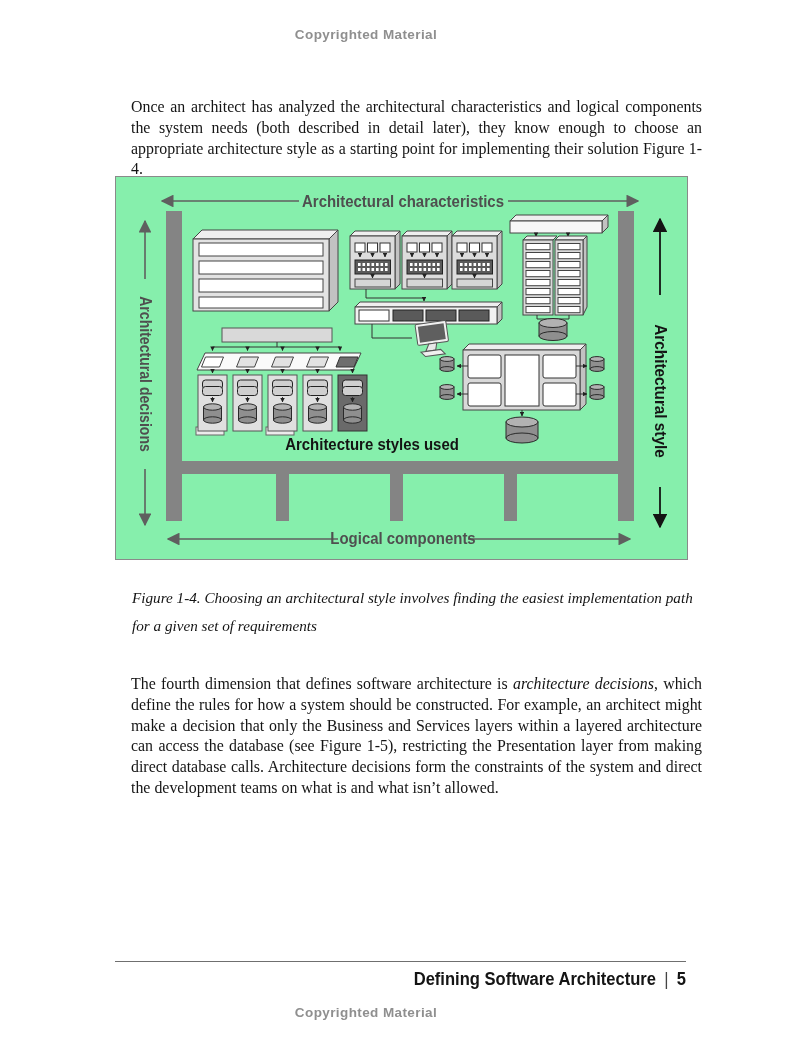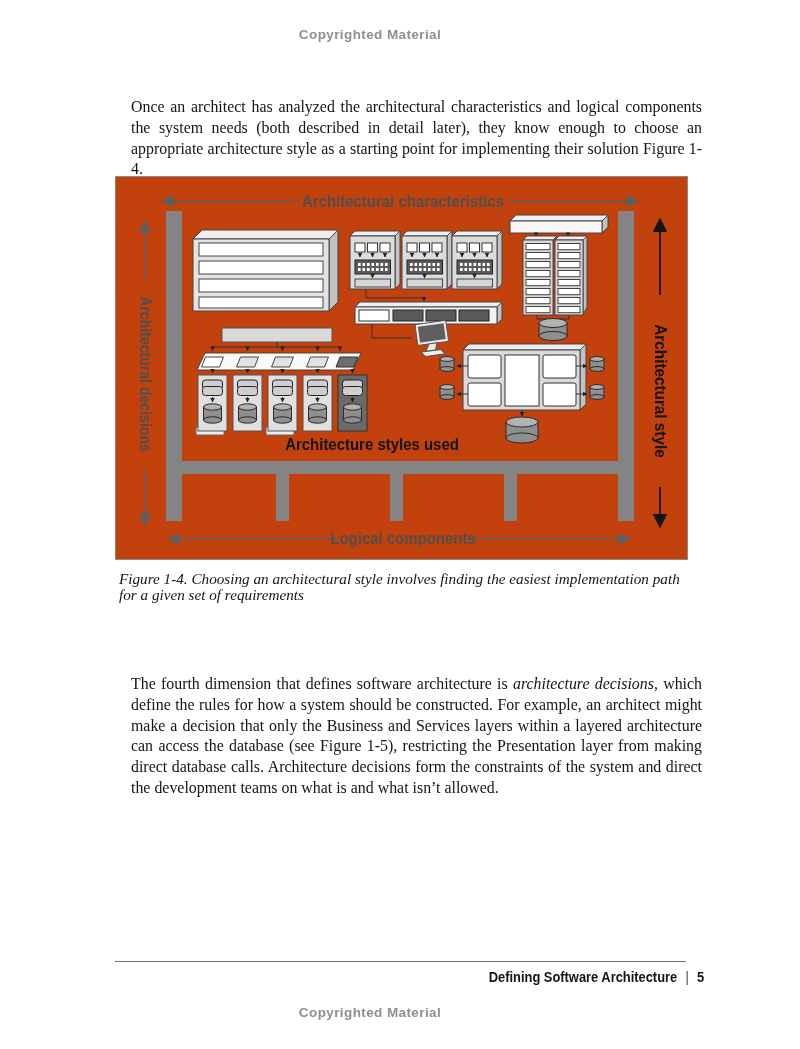--- a/index.html
+++ b/index.html
@@ -1,34 +1,34 @@
 <!DOCTYPE html>
 <html><head>
 <meta charset="utf-8">
 <style>
   html,body{margin:0;padding:0;background:#ffffff;}
   .page{position:relative;width:732px;height:1049px;background:#fff;
-        font-family:"Liberation Serif",serif;color:#141414;overflow:hidden;padding-left:8px;}
+        font-family:"Liberation Serif",serif;color:#141414;overflow:hidden;}
   .watermark{position:absolute;left:0;right:0;text-align:center;
         font-family:"Liberation Sans",sans-serif;font-weight:bold;
         font-size:13.5px;color:#8f8f8f;letter-spacing:.4px;}
   .wm-top{top:27px;}
   .wm-bottom{top:1005px;}
   .body-text{position:absolute;left:115px;width:571px;margin:16px;
         font-size:15.9px;line-height:20.8px;text-align:justify;}
   .p1{top:81px;}
   .p2{top:658px;}
-  .caption{position:absolute;left:115px;width:571px;top:567px;margin:4px;
-        font-style:italic;font-size:15.2px;line-height:16px;}
+  .caption{position:absolute;left:115px;width:571px;top:567px;margin:17px;
+        font-style:italic;font-size:15.2px;line-height:28px;}
   .figure-box{position:absolute;left:115px;top:176px;width:571px;height:382px;
-        border:1px solid #8a8a8a;background:#c2410c;}
+        border:1px solid #8a8a8a;background:#86efac;}
   .footer-rule{position:absolute;left:115px;top:961px;width:571px;height:0;
         border-top:1.6px solid #6f6f6f;}
-  .page-footer{position:absolute;left:133px;top:969px;width:571px;text-align:right;
-        font-family:"Liberation Sans",sans-serif;font-size:14px;}
+  .page-footer{position:absolute;left:115px;top:969px;width:571px;text-align:right;
+        font-family:"Liberation Sans",sans-serif;font-size:18px;}
   .footer-inner{display:inline-block;transform:scaleX(.92);transform-origin:100% 50%;}
   .chapter,.pnum{font-weight:bold;}
   .sep{font-weight:400;color:#444;margin:0 9px;}
   
   svg{font-family:"Liberation Sans",sans-serif;display:block;}
   .lg{stroke:#5f5f5f;stroke-width:1.6;fill:none;}
   .lk{stroke:#141414;stroke-width:1.8;fill:none;}
   .conn{stroke:#333;stroke-width:1;fill:none;}
   .flabel{font-weight:bold;font-size:17px;fill:#4f4f4f;text-anchor:middle;}
   .fside{font-size:16px;}

